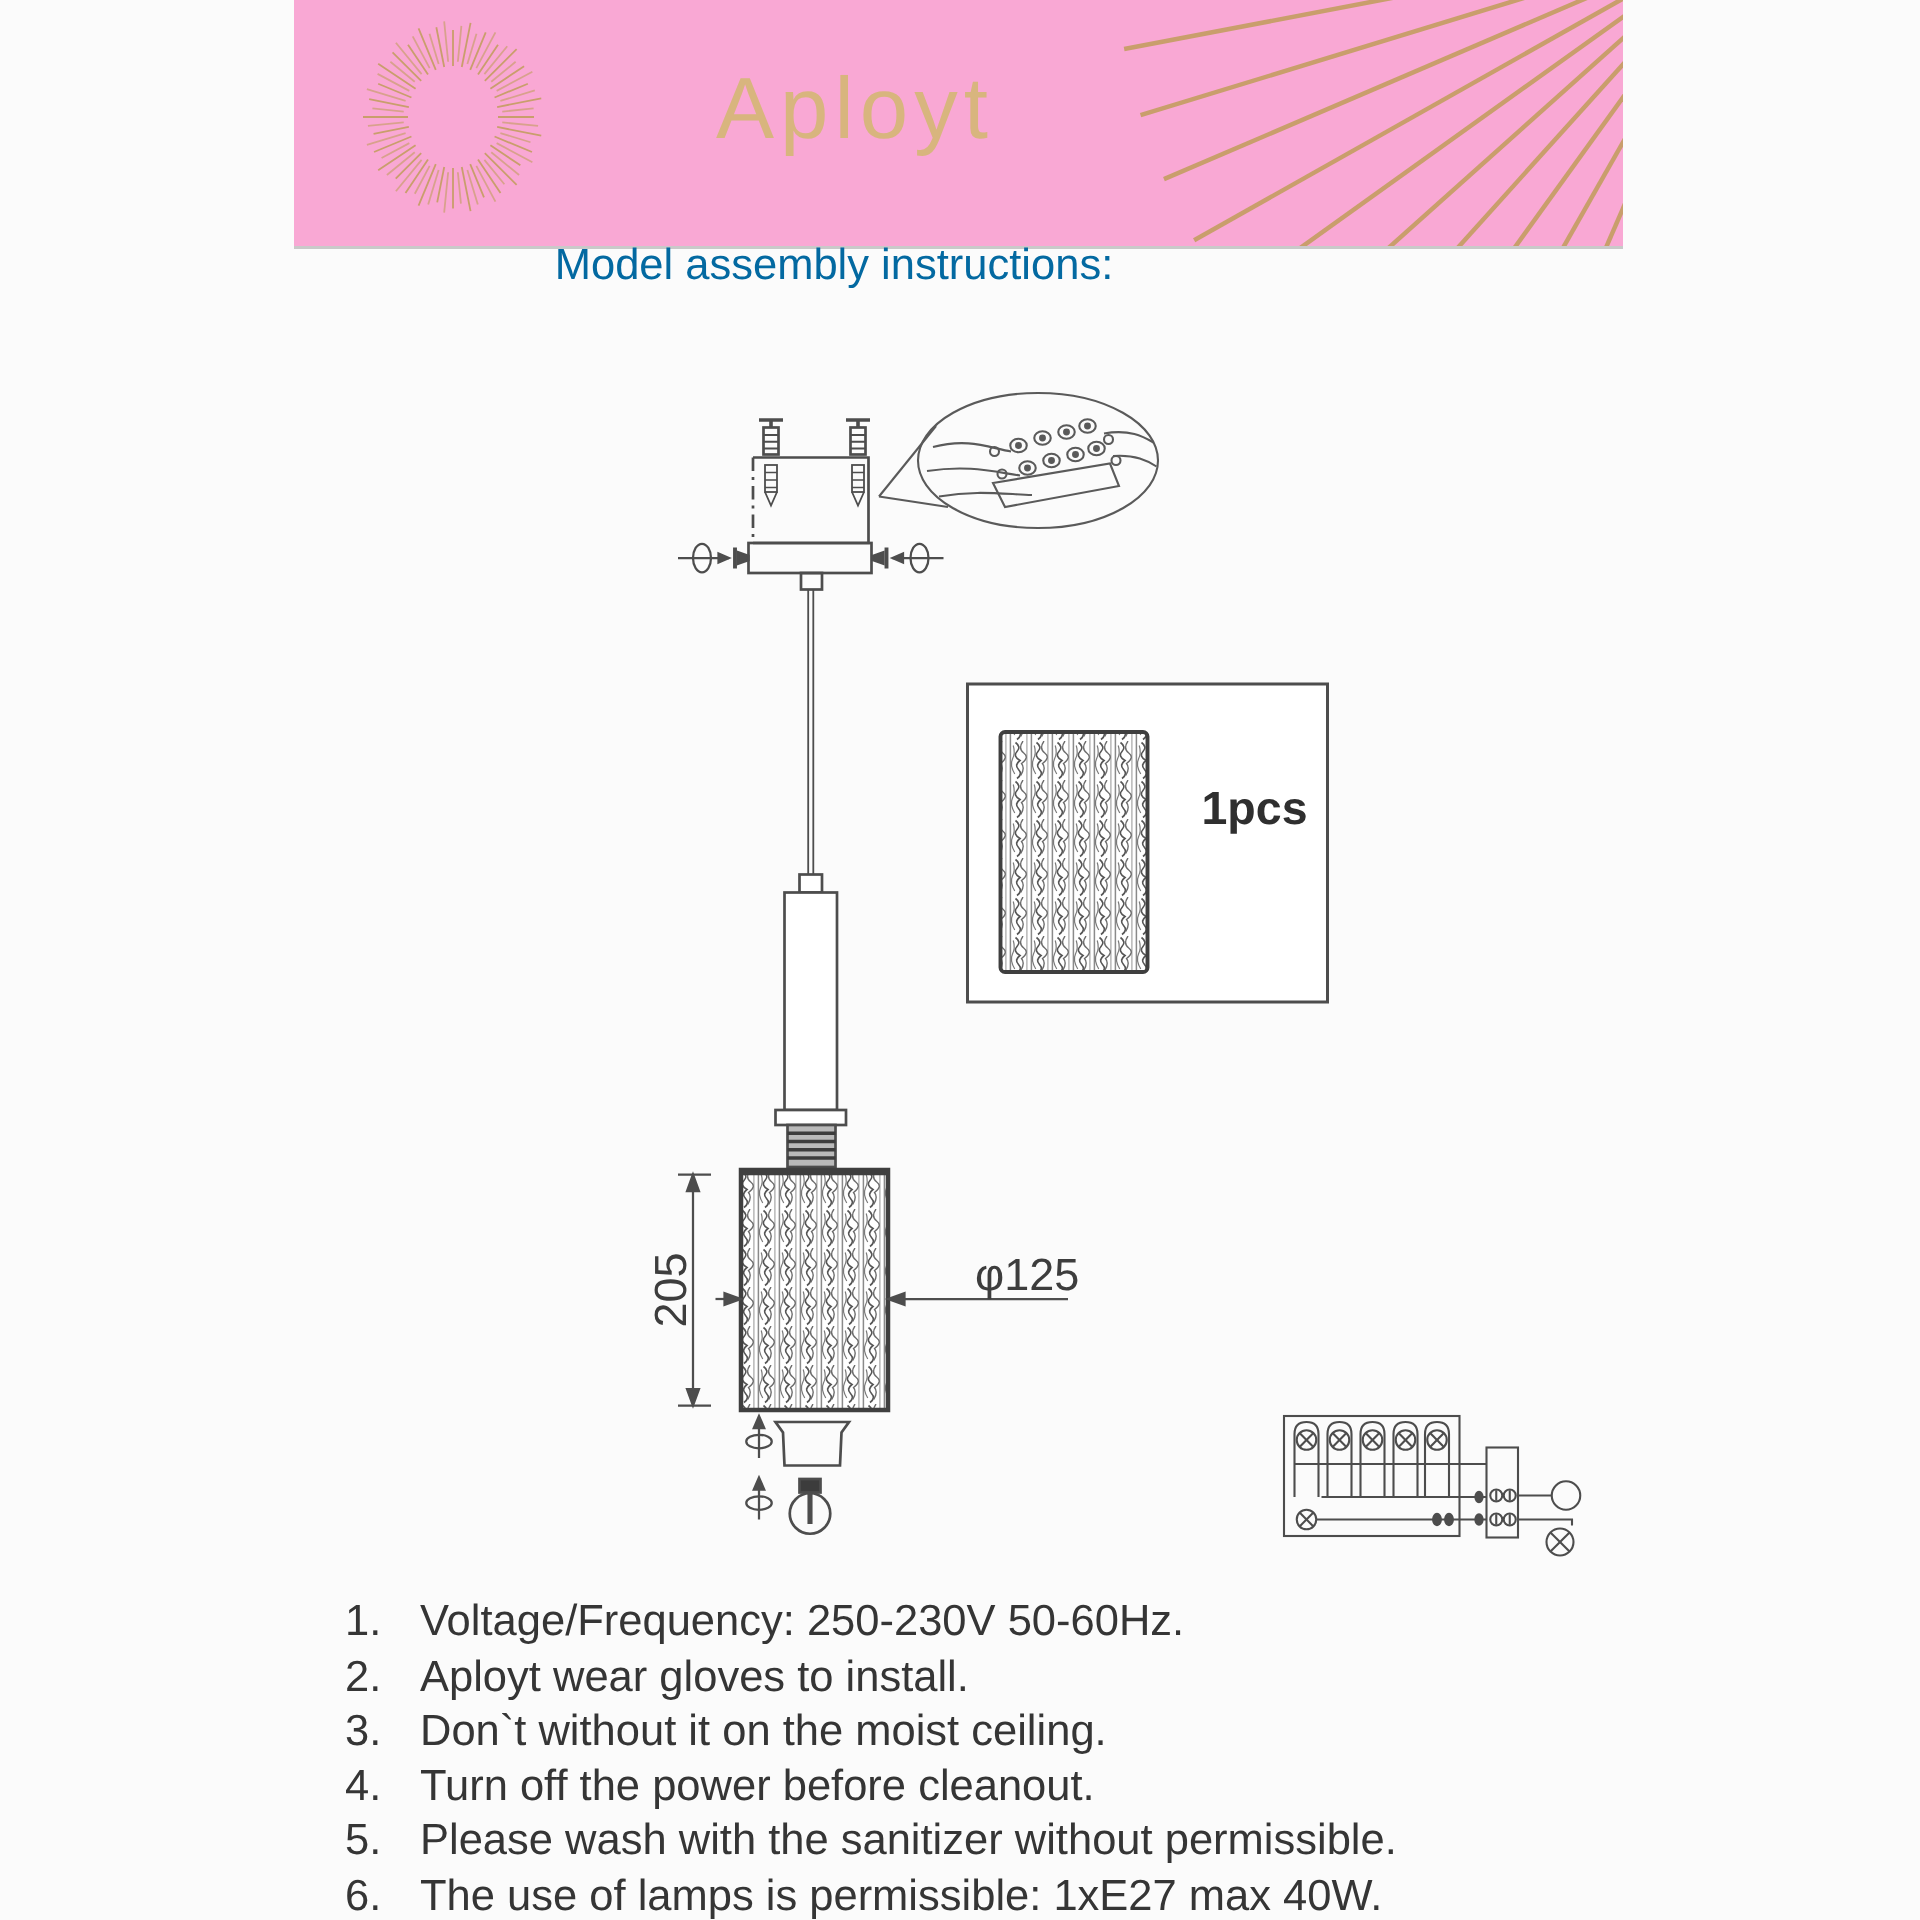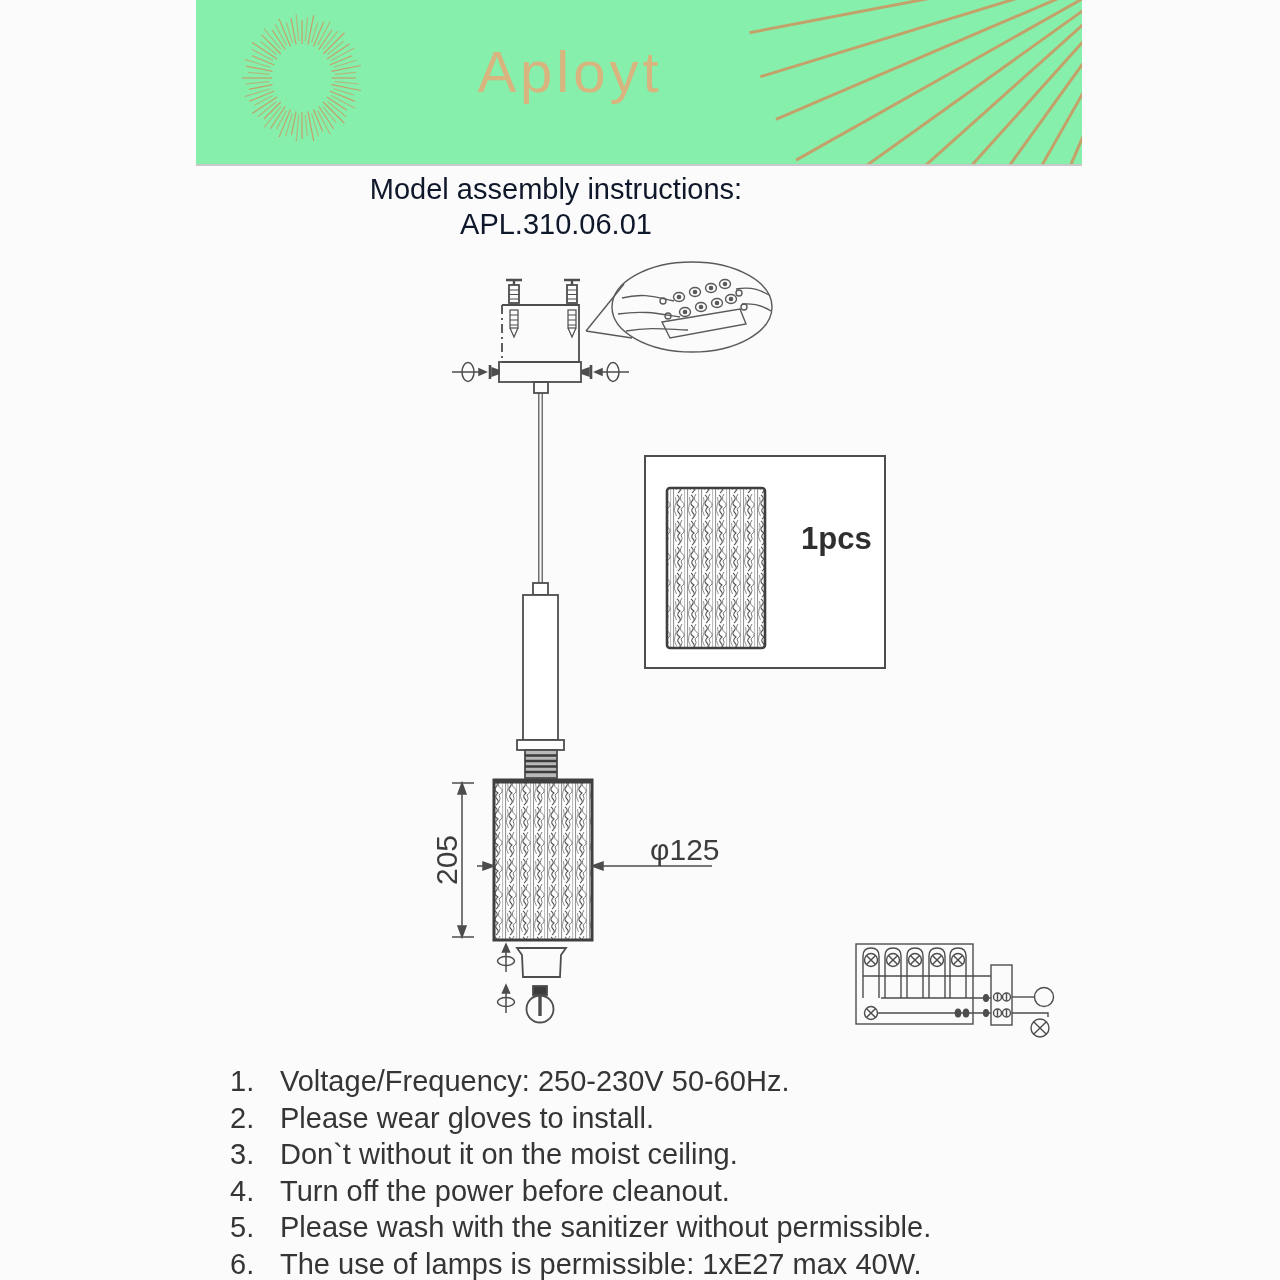--- a/index.html
+++ b/index.html
@@ -4,26 +4,26 @@
 <style>
   html,body{margin:0;padding:0;}
   body{
     width:1280px;height:1280px;position:relative;overflow:hidden;
     background:#fbfbfb;
     font-family:"Liberation Sans", sans-serif;
     color:#3a3a3a;
   }
   .banner{
     position:absolute;left:196px;top:0;width:886px;height:164px;
-    background:#86efac;border-bottom:2px solid #c9c9c9;
+    background:#f9a8d4;border-bottom:2px solid #c9c9c9;
   }
   .banner svg{display:block;}
   .title-block{
-    position:absolute;left:196px;top:172px;width:720px;
-    text-align:center;line-height:35px;font-size:29px;color:#0f172a;
+    position:absolute;left:196px;top:160px;width:720px;
+    text-align:center;line-height:35px;font-size:29px;color:#0369a1;
   }
   .drawing-svg{position:absolute;left:0;top:0;width:1280px;height:1280px;}
   .inst-list{
     position:absolute;left:230px;top:1063px;width:830px;
     font-size:29px;line-height:36.5px;color:#353535;
   }
   .inst-row{display:flex;}
   .inst-num{width:50px;flex:0 0 auto;}
   .inst-text{flex:1;}
   text{font-family:"Liberation Sans", sans-serif;}
@@ -112,21 +112,20 @@
         <line x1="915.4475563409621" y1="-24.333194972497697" x2="579.9631575128014" y2="119.4556020281994" stroke="#c79e67" stroke-width="3" opacity="0.95"></line>
         <line x1="913.403238422033" y1="-29.919556240249463" x2="564.3520024955251" y2="76.79611598354956" stroke="#c79e67" stroke-width="3" opacity="0.95"></line>
         <line x1="911.9742012099222" y1="-35.694027697785145" x2="553.4393546939507" y2="32.700152126004326" stroke="#c79e67" stroke-width="3" opacity="0.95"></line>
       </g>
     <text x="374" y="92" text-anchor="middle" font-size="58" letter-spacing="4" fill="#d8b57e">Aployt</text>
   </svg>
 </div>
 
 <div class="title-block">
   <div>Model assembly instructions:</div>
-  <div>APL.310.06.01</div>
 </div>
 
 <svg class="drawing-svg" viewBox="0 0 1280 1280">
   <defs>
     <pattern id="crystal" width="14" height="26" patternUnits="userSpaceOnUse">
       <rect width="14" height="26" fill="#ffffff"></rect>
       <line x1="1.6" y1="0" x2="1.6" y2="26" stroke="#8a8a8a" stroke-width="1"></line>
       <line x1="12.6" y1="0" x2="12.6" y2="26" stroke="#a5a5a5" stroke-width="0.8"></line>
       <path d="M5 1 Q9 4 6 7 T8 13 Q4 16 7 19 T6 25" stroke="#555" fill="none" stroke-width="1.1"></path>
       <path d="M10 0 Q6.5 5 10.5 8 T9 15 Q11.5 18 8.5 23" stroke="#6b6b6b" fill="none" stroke-width="0.9"></path>
@@ -324,21 +323,21 @@
   </g>
 </svg>
 
 <div class="inst-list">
   <div class="inst-row">
     <span class="inst-num">1.</span>
     <span class="inst-text">Voltage/Frequency: 250-230V 50-60Hz.</span>
   </div>
   <div class="inst-row">
     <span class="inst-num">2.</span>
-    <span class="inst-text">Please wear gloves to install.</span>
+    <span class="inst-text">Aployt wear gloves to install.</span>
   </div>
   <div class="inst-row">
     <span class="inst-num">3.</span>
     <span class="inst-text">Don`t without it on the moist ceiling.</span>
   </div>
   <div class="inst-row">
     <span class="inst-num">4.</span>
     <span class="inst-text">Turn off the power before cleanout.</span>
   </div>
   <div class="inst-row">

